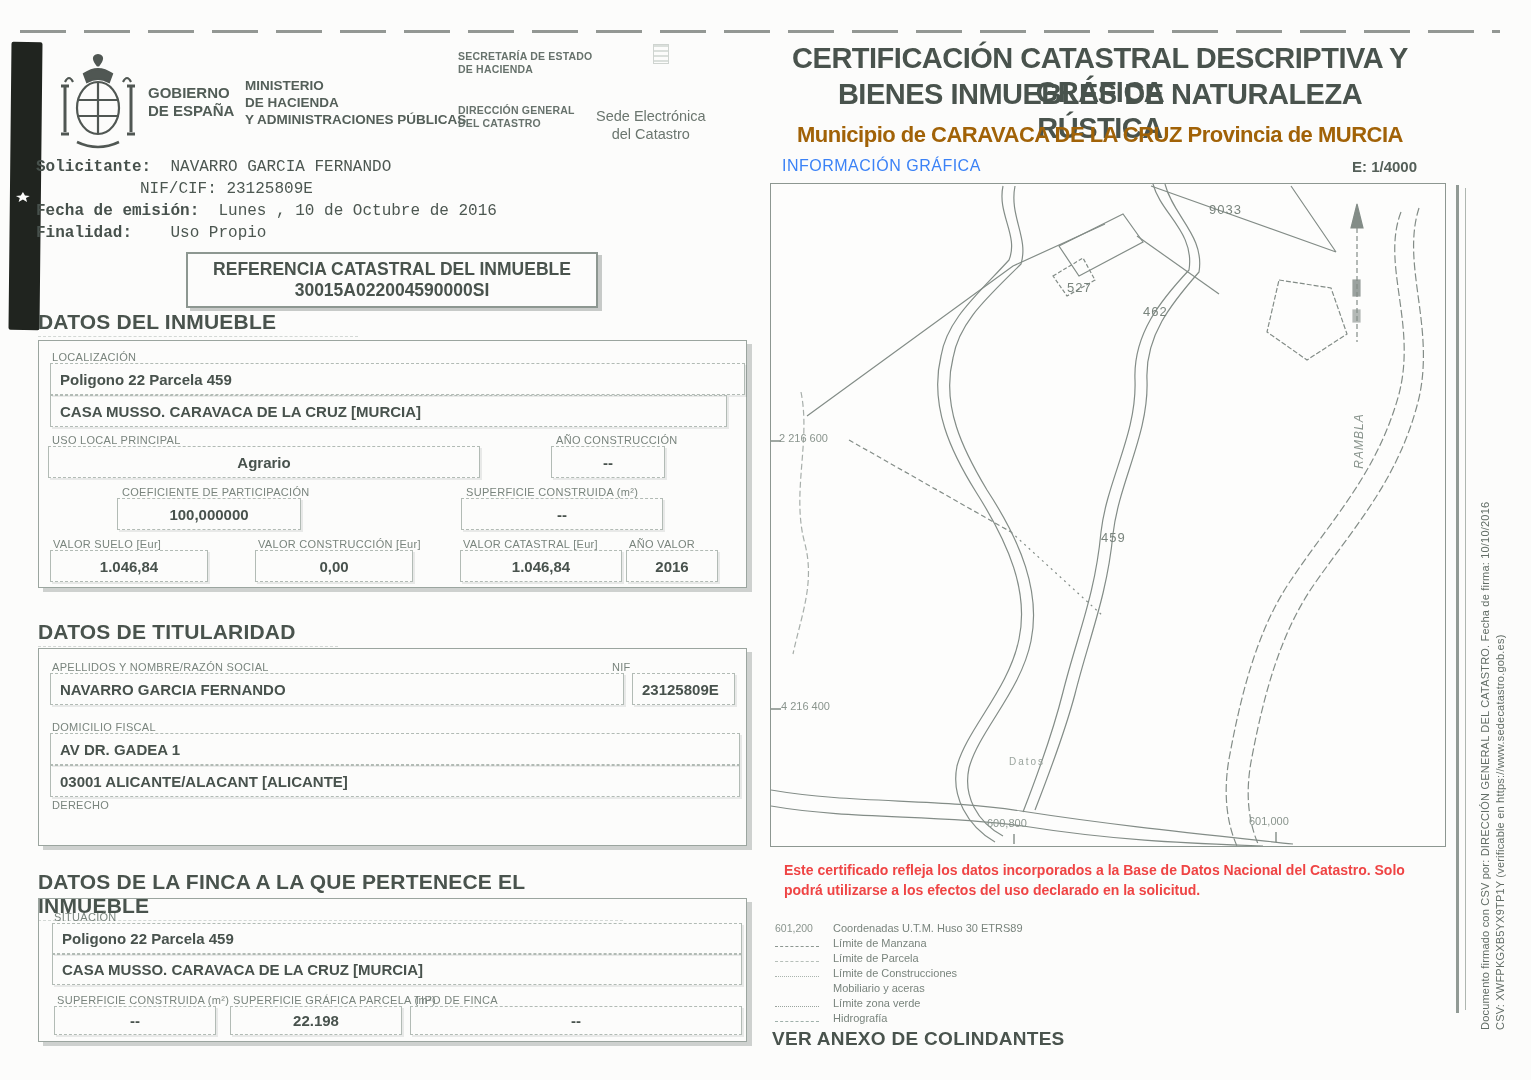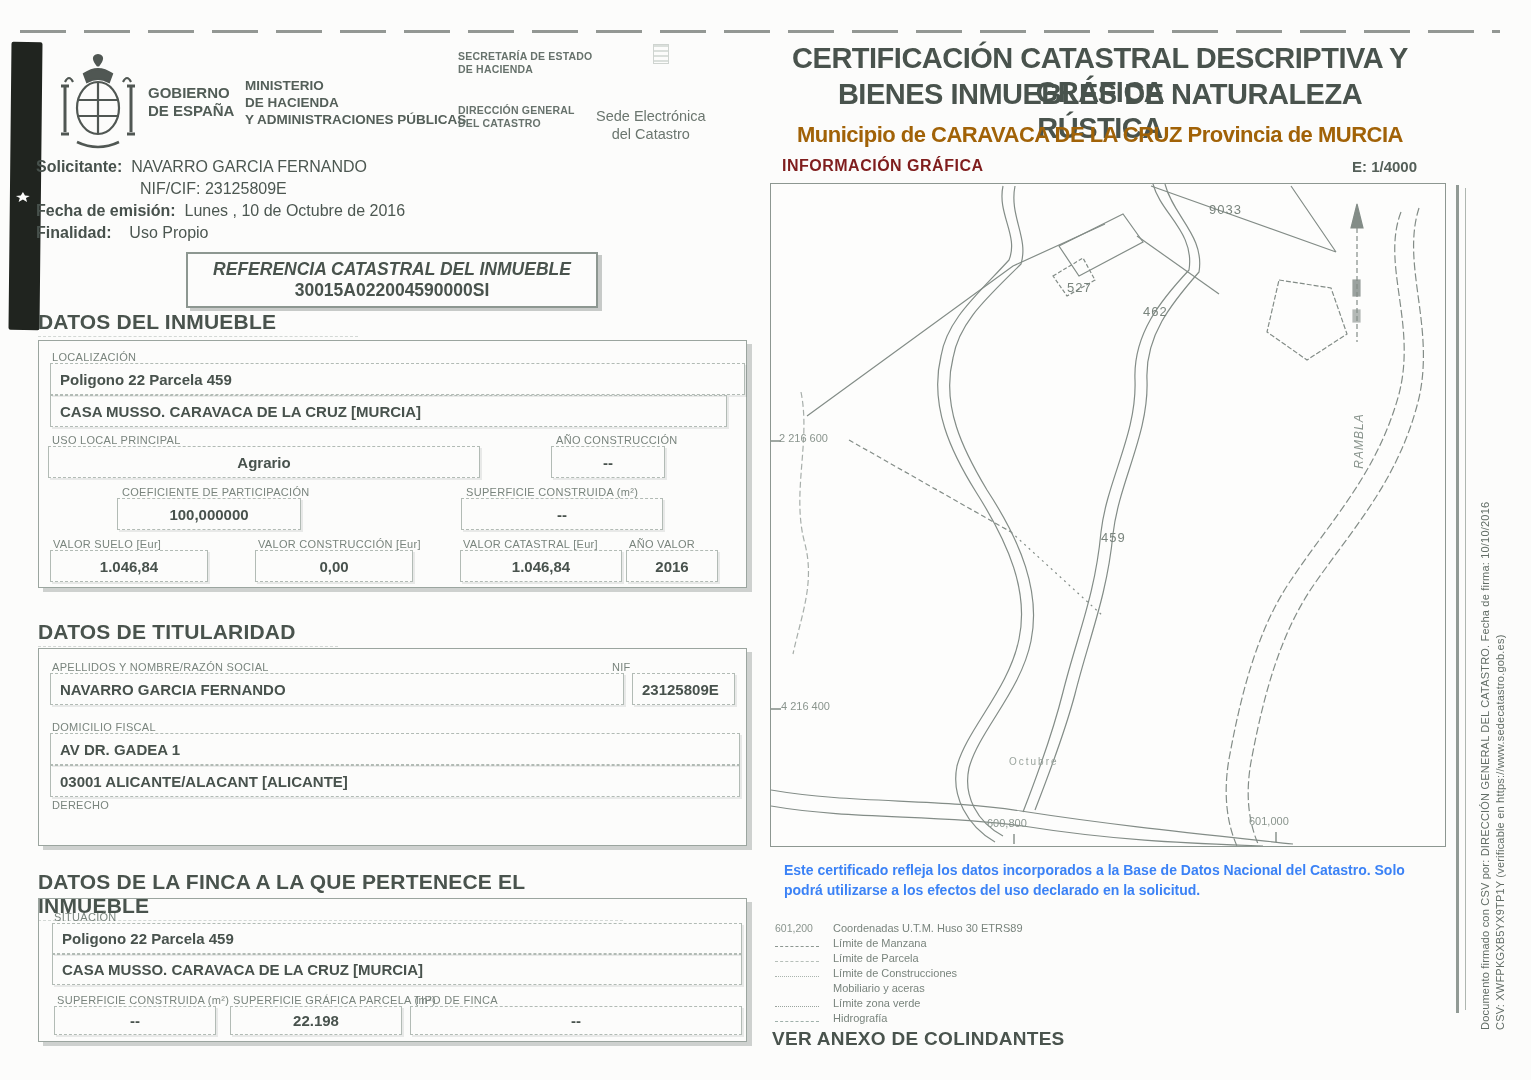--- a/index.html
+++ b/index.html
@@ -19,49 +19,49 @@
   .edge-l1{position:absolute; left:1456px; top:185px; width:3px; height:828px; background:#6e7973; opacity:.75;}
   .edge-l2{position:absolute; left:1465px; top:188px; width:1px; height:822px; background:#9aa49e; opacity:.8;}
   
   .gob-label{font-size:15px; font-weight:bold; line-height:18px; color:#515c56;}
   .min-label{font-size:13.5px; font-weight:bold; line-height:17px; color:#545f59;}
   .small-org{font-size:10.5px; font-weight:bold; line-height:13px; color:#67726c; letter-spacing:.2px;}
   .sede{font-size:14.5px; color:#6b766f; line-height:18px; text-align:center;}
   
   .title1{font-size:29px; font-weight:bold; color:#49534d; letter-spacing:-.5px; text-align:center; transform:scaleY(1.04);}
   .title3{font-size:22px; font-weight:bold; color:#a16207; letter-spacing:-.5px; text-align:center;}
-  .infog{font-size:16px; font-weight:bold; letter-spacing:.5px; color:#7f1d1d;}
+  .infog{font-size:16px; font-weight:normal; letter-spacing:.5px; color:#3b82f6;}
   .scale{font-size:15px; color:#545f58; font-weight:bold;}
   
   .app-row{font-size:16px; line-height:22px; color:#4c5751;}
   .app-row b{color:#47514c;}
   
   .refbox{position:absolute; left:186px; top:252px; width:408px; height:52px;
     border:2px solid #8d9791; box-shadow:4px 3px 0 rgba(100,110,105,.35);
     display:flex; flex-direction:column; justify-content:center; text-align:center;}
-  .refbox .l1{font-size:17.5px; font-weight:bold; color:#49534d;font-style:italic;}
+  .refbox .l1{font-size:17.5px; font-weight:bold; color:#49534d;}
   .refbox .l2{font-size:17.5px; font-weight:bold; color:#49534d;}
   .h2{position:absolute; font-size:21px; font-weight:bold; color:#49534d; letter-spacing:.2px;}
   .h2:after{content:""; position:absolute; left:0; right:-20px; bottom:-3px; border-bottom:1px dashed #c2cac5; opacity:.7;}
   .secbox{position:absolute; border:1.5px solid #9ba59f; box-shadow:5px 4px 0 rgba(100,110,105,.3);}
   .lbl{position:absolute; font-size:11px; color:#79847d; letter-spacing:.3px; white-space:nowrap;}
   .lbl:after{content:""; display:block; height:1px; margin-top:1px;}
   .vbox{position:absolute; border:1px solid #b2bbb5; border-top-style:dashed; border-bottom-style:dashed;
     box-shadow:2px 2px 0 rgba(120,130,125,.15); display:flex; align-items:center;justify-content:flex-end;}
   .vbox .val{font-size:15px; font-weight:bold; color:#48524d; padding:0 9px; width:100%;}
   .center .val{text-align:center;}
   
   .map{position:absolute; left:770px; top:183px; width:674px; height:662px; border:1.5px solid #8d9791; background:#fdfdfc;}
   .map svg{position:absolute; left:0; top:0;}
   .maplab{position:absolute; font-size:13px; color:#79847d; letter-spacing:1px;}
   .mapcoord{position:absolute; font-size:11px; color:#8a958e; white-space:nowrap;}
   .rambla{position:absolute; font-size:12px; color:#8a958e; font-style:italic; transform:rotate(-90deg); letter-spacing:1px;}
   .camino{position:absolute; font-size:10px; color:#9aa49d; letter-spacing:2px;}
   
-  .notice{position:absolute; left:784px; top:860px; width:660px; font-size:14px; font-weight:bold; line-height:20px; color:#3b82f6;}
+  .notice{position:absolute; left:784px; top:860px; width:660px; font-size:14px; font-weight:bold; line-height:20px; color:#ef4444;}
   .legend{position:absolute; left:775px; top:920px; font-size:11px; color:#79847d;}
   .legrow{display:flex; align-items:center; height:15px;}
   .legsym{width:48px; margin-right:10px; display:inline-block;}
   .legcoord{width:48px; margin-right:10px; font-size:10.5px; color:#8a958e;}
   .ls{display:inline-block; width:44px; height:0; border-top:1px dashed #aab4ae;}
   .ls.s1{border-top:1.5px dashed #8d9791;}
   .ls.s2{border-top:1px dashed #b6bfb9;}
   .ls.s3{border-top:1px dotted #aab4ae;}
   .ls.s4{border-top:0;}
   .ls.s5{border-top:1px dotted #9aa49e;}
@@ -111,21 +111,21 @@
   <div class="abs sede pre" style="left:596px; top:107px;">Sede Electrónica
 del Catastro</div>
   <div class="stamp"></div>
 
   <div class="abs title1" style="left:790px; top:42px; width:620px;">CERTIFICACIÓN CATASTRAL DESCRIPTIVA Y GRÁFICA</div>
   <div class="abs title1" style="left:790px; top:78px; width:620px;">BIENES INMUEBLES DE NATURALEZA RÚSTICA</div>
   <div class="abs title3" style="left:790px; top:122px; width:620px;">Municipio de CARAVACA DE LA CRUZ Provincia de MURCIA</div>
   <div class="abs infog" style="left:782px; top:157px;">INFORMACIÓN GRÁFICA</div>
   <div class="abs scale" style="left:1352px; top:158px;">E: 1/4000</div>
 
-  <div class="abs" style="left:36px; top:156px;">
+  <div class="abs" style="left:36px; top:156px;font-family:Liberation Mono, monospace;">
     <div class="app-row"><b>Solicitante:</b>&nbsp;&nbsp;<span>NAVARRO GARCIA FERNANDO</span></div>
     <div class="app-row" style="padding-left:104px;">NIF/CIF: 23125809E</div>
     <div class="app-row"><b>Fecha de emisión:</b>&nbsp;&nbsp;<span>Lunes , 10 de Octubre de 2016</span></div>
     <div class="app-row"><b>Finalidad:</b>&nbsp;&nbsp;&nbsp;&nbsp;<span>Uso Propio</span></div>
   </div>
 
   <div class="refbox">
     <div class="l1">REFERENCIA CATASTRAL DEL INMUEBLE</div>
     <div class="l2">30015A022004590000SI</div>
   </div>
@@ -251,21 +251,21 @@
         <path d="M243,650 L243,660" stroke-width="1.4"></path>
         <path d="M505,648 L505,658" stroke-width="1.4"></path>
         <path d="M0,257 L10,257 M0,525 L10,525" stroke-width="1.4"></path>
       </g>
     </svg>
     <span class="maplab" style="left:438px; top:18px;">9033</span>
     <span class="maplab" style="left:296px; top:96px;">527</span>
     <span class="maplab" style="left:372px; top:120px;">462</span>
     <span class="maplab" style="left:330px; top:346px;">459</span>
     <span class="rambla" style="left:560px; top:250px;">RAMBLA</span>
-    <span class="camino" style="left:238px; top:572px;">Octubre</span>
+    <span class="camino" style="left:238px; top:572px;">Datos</span>
     <span class="mapcoord" style="left:8px; top:248px;">2 216 600</span>
     <span class="mapcoord" style="left:10px; top:516px;">4 216 400</span>
     <span class="mapcoord" style="left:216px; top:633px;">600,800</span>
     <span class="mapcoord" style="left:478px; top:631px;">601,000</span>
   </div>
 
   <div class="notice">Este certificado refleja los datos incorporados a la Base de Datos Nacional del Catastro. Solo podrá utilizarse a los efectos del uso declarado en la solicitud.</div>
 
   <div class="legend">
     <div class="legrow">

